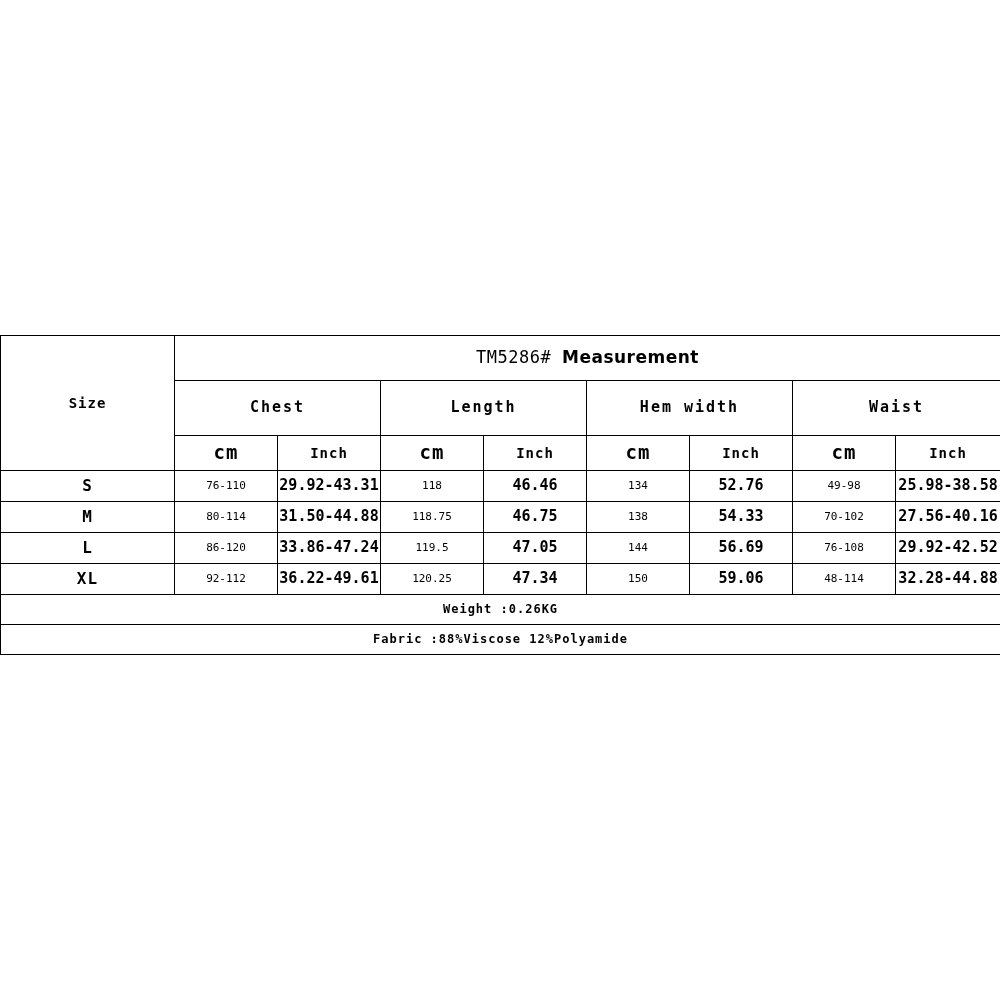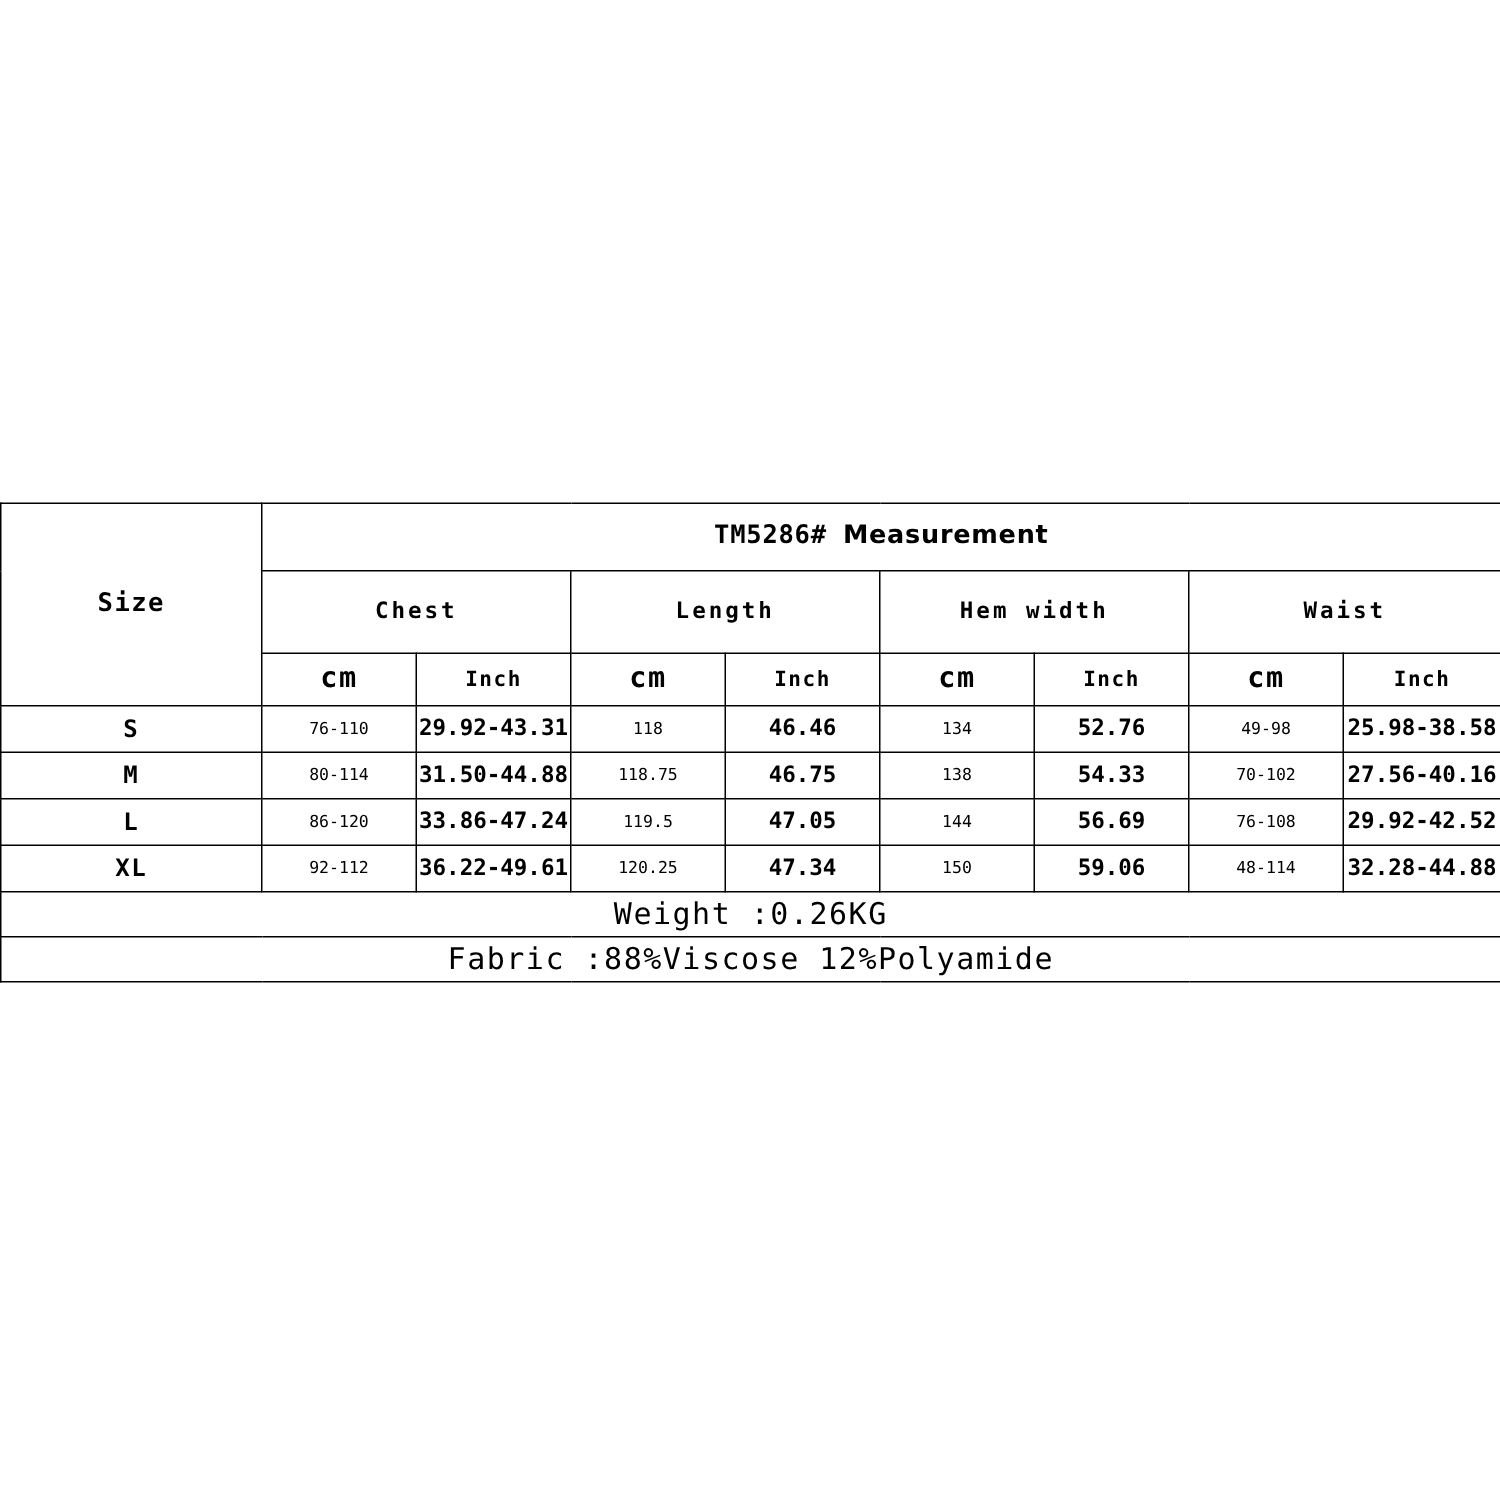--- a/index.html
+++ b/index.html
@@ -42,32 +42,32 @@
     padding: 0;
     line-height: 1.15;
   }
   
   td.blk {
     background: #000000;
     color: #ffffff;
     border: 1px solid #000000;
   }
   td.size-head {
-    font-size: 17px;
+    font-size: 14px;
     font-weight: bold;
     letter-spacing: 1px;
   }
   td.meas-head {
     font-size: 17px;
     font-weight: bold;
     letter-spacing: 0.5px;
   }
   td.meas-head .mono {
     font-family: "DejaVu Sans Mono", monospace;
-    font-weight: bold;
+    font-weight: normal;
   }
   td.meas-head .sans {
     font-family: "DejaVu Sans", sans-serif;
     font-weight: bold;
   }
   td.grp-head {
     font-size: 15px;
     font-weight: bold;
     letter-spacing: 2px;
   }
@@ -102,26 +102,26 @@
   td.val-inch {
     font-size: 15px;
     background: #ffe800;
     color: #000000;
     font-weight: bold;
     height: 30px;
     font-family: "DejaVu Sans", sans-serif;
     margin-left: 32px;
   }
   td.footer-cell {
-    font-size: 20px;
+    font-size: 12px;
     letter-spacing: 1px;
     height: 29px;
     background: #ffffff;
     color: #000000;
-    font-weight: normal;
+    font-weight: bold;
   }
   .sep-head-row td { height: 44px; }
   .grp-row td { height: 54px; }
 </style>
 </head>
 <body>
 
 <div id="sheet">
   <div class="table-wrap">
     <table class="size-table">

